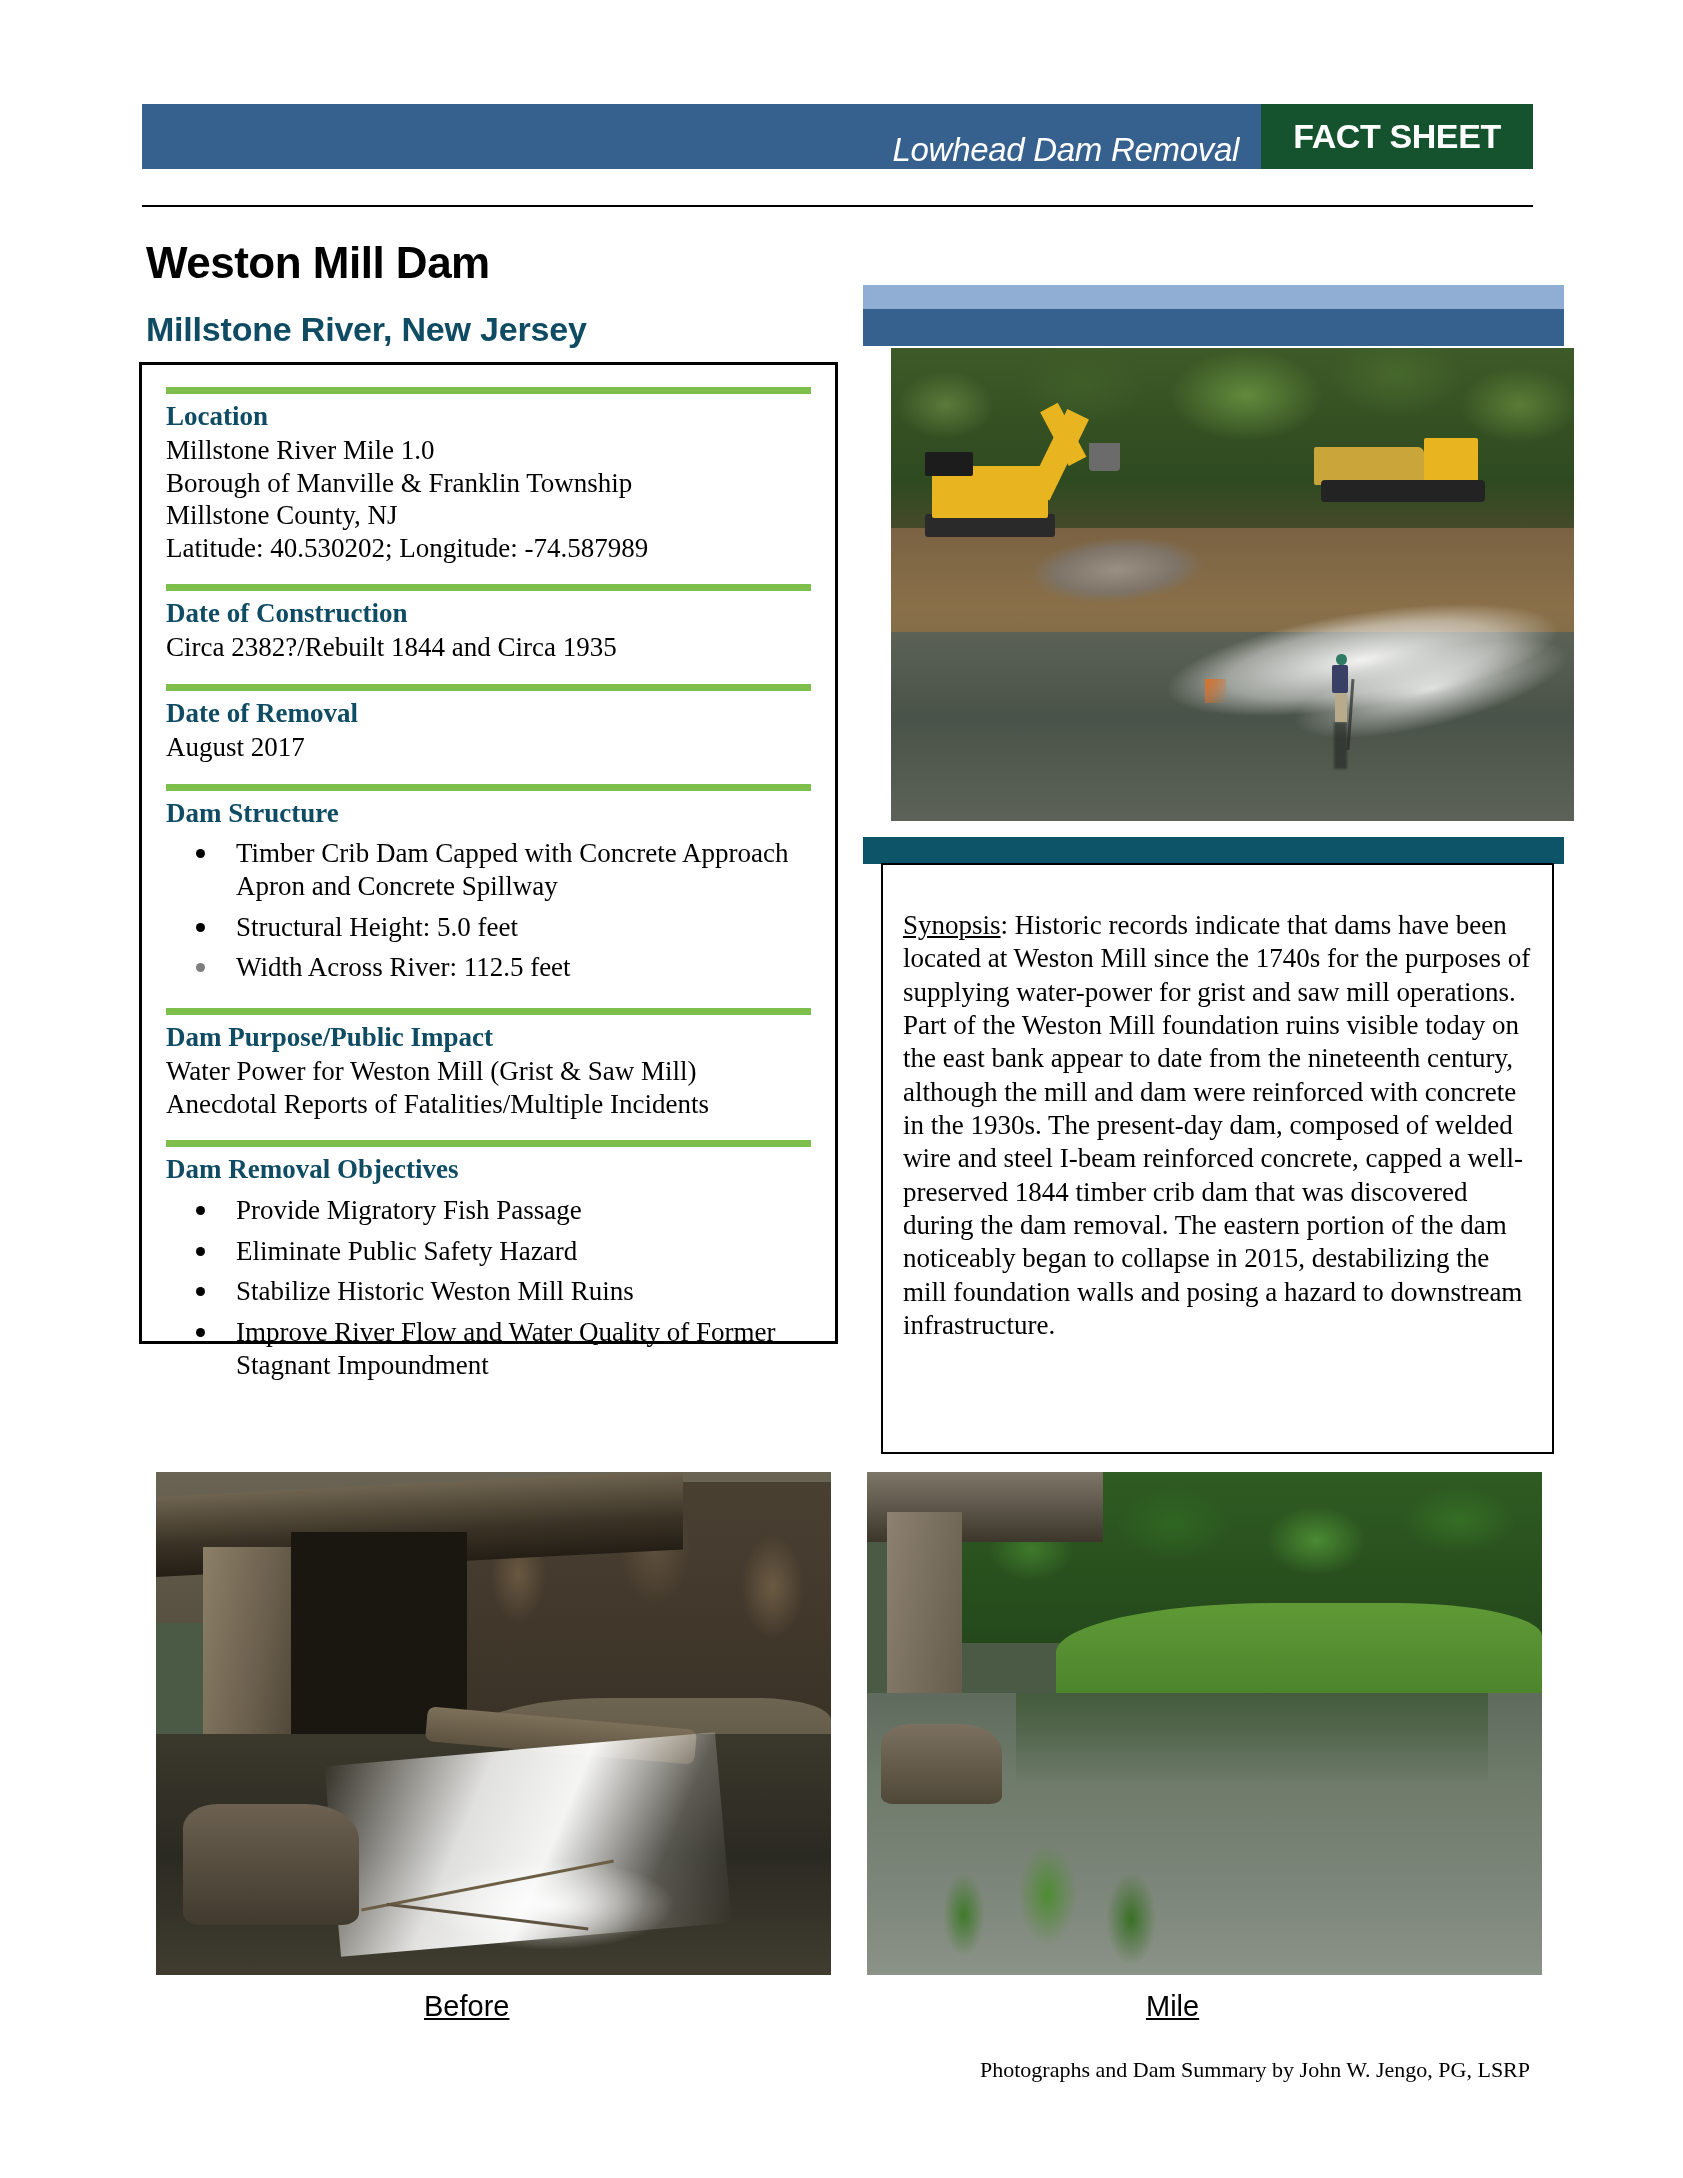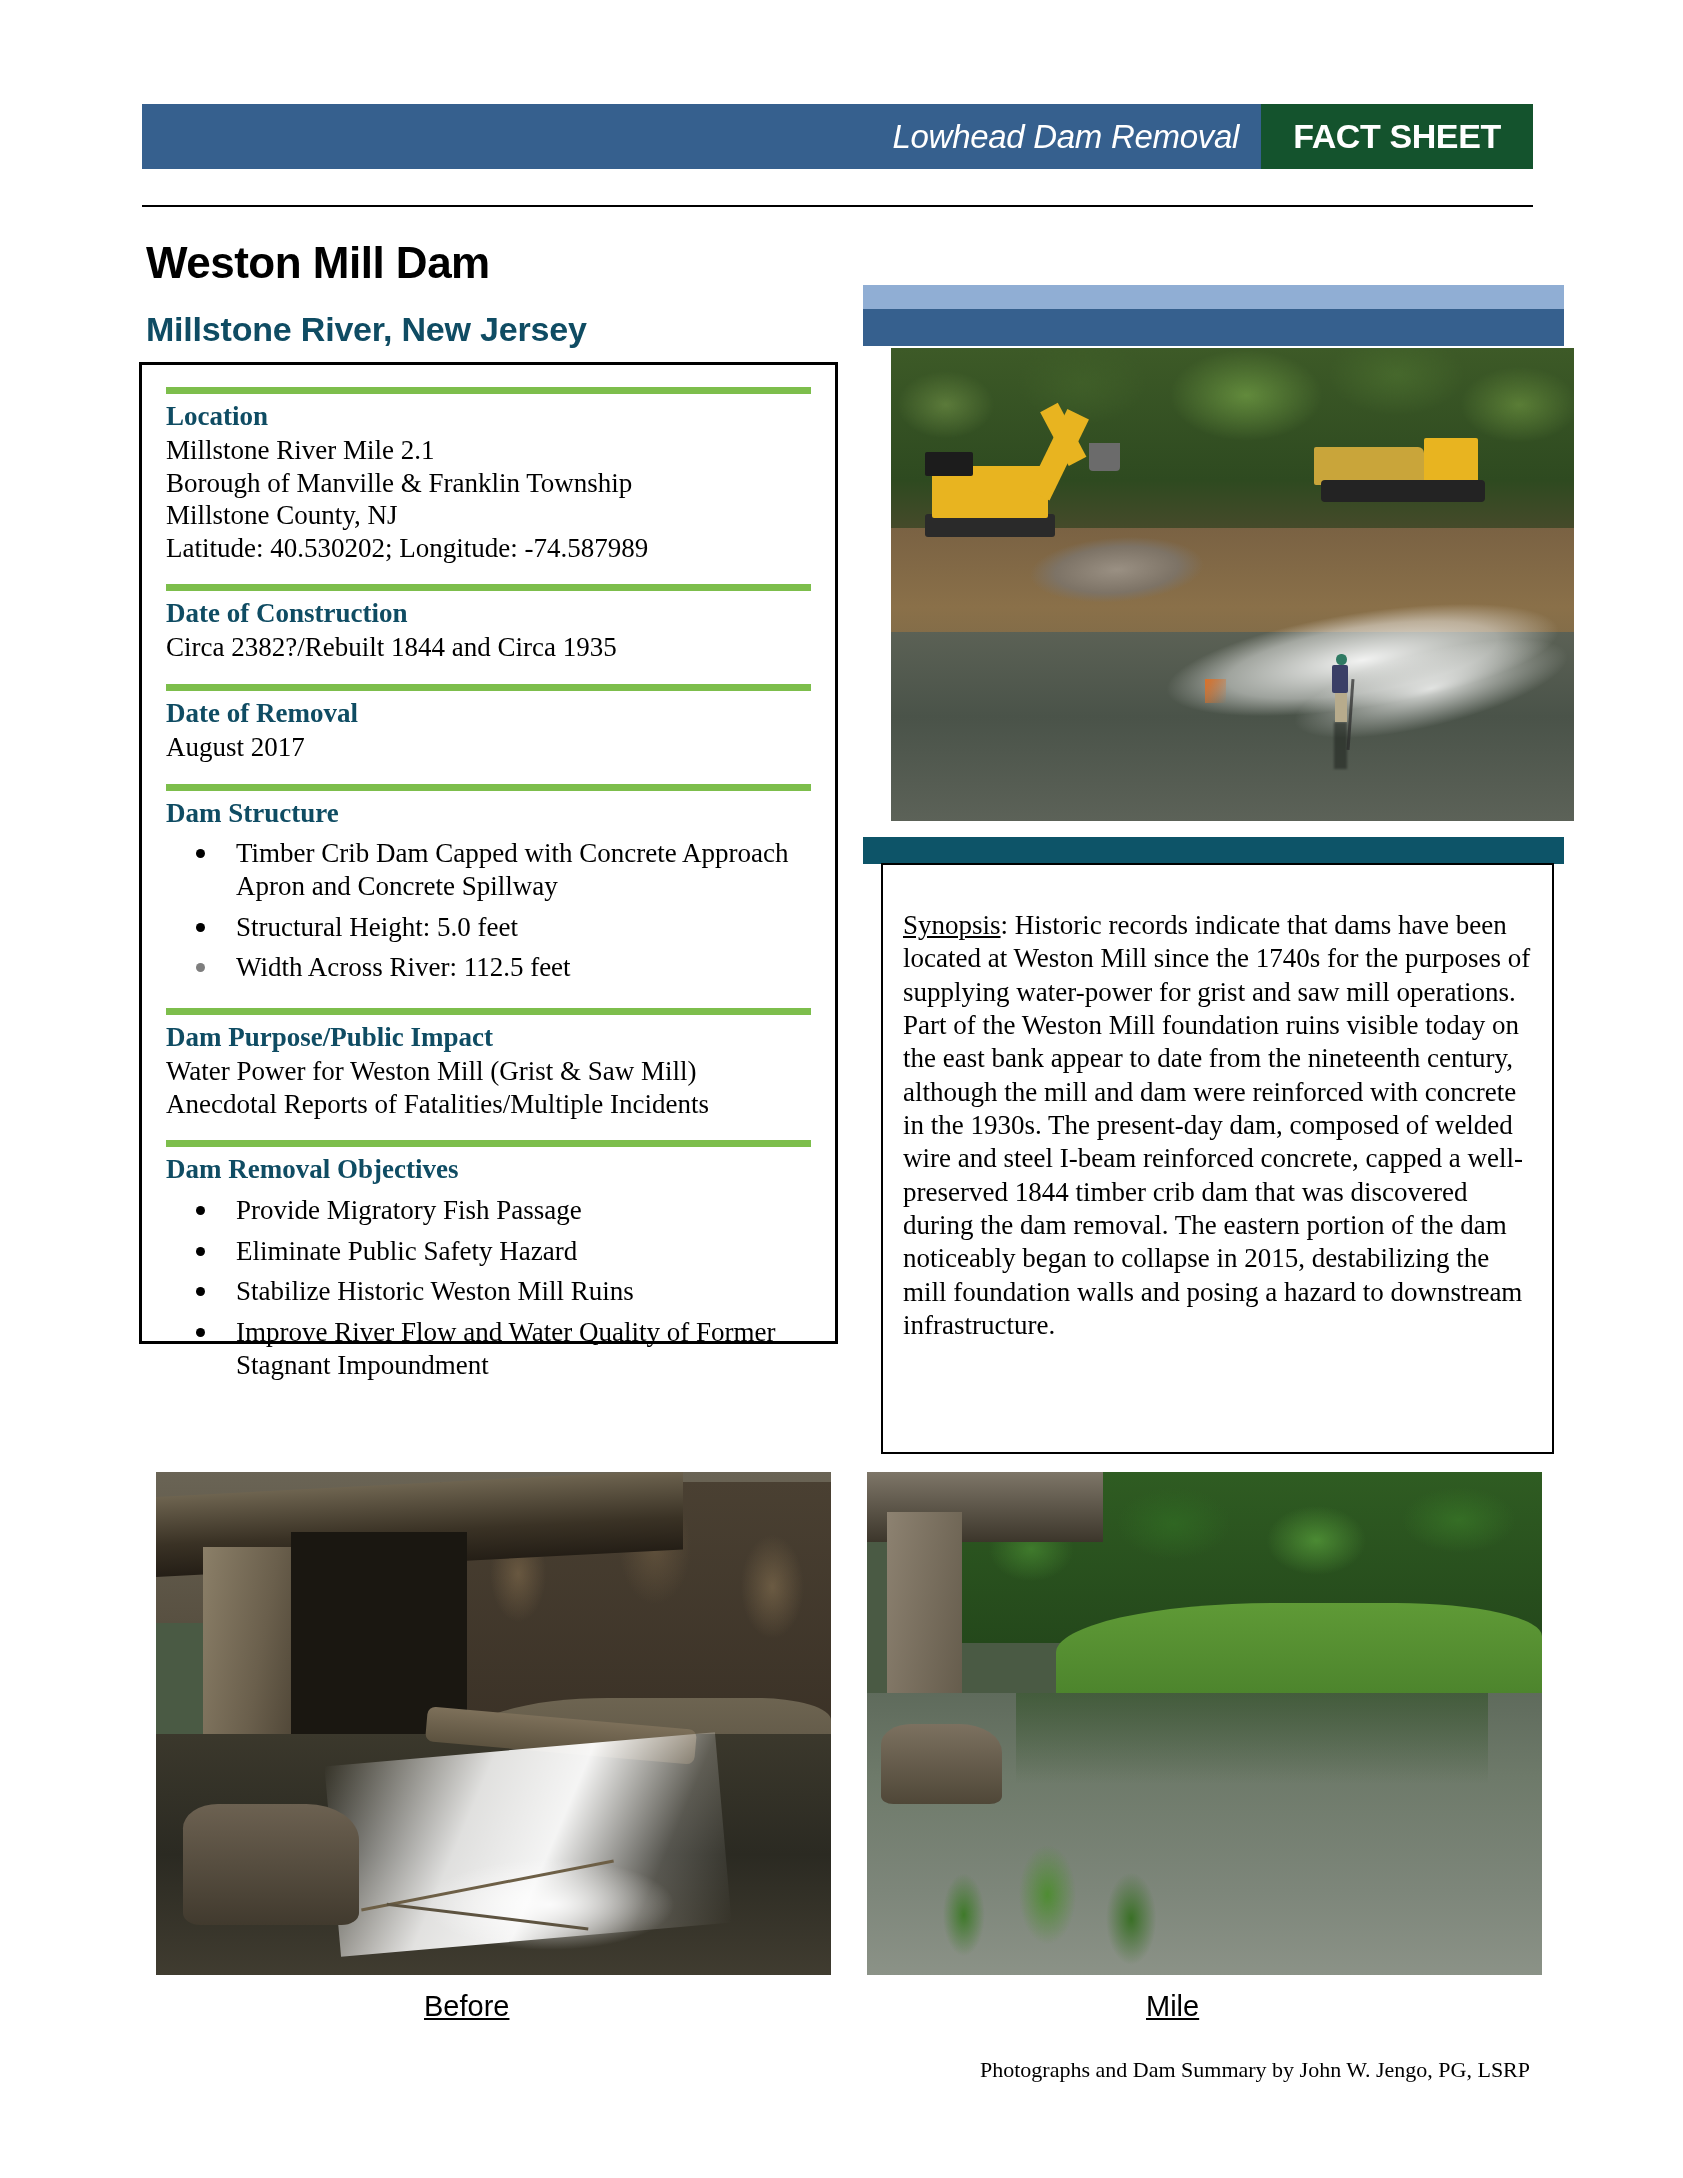--- a/index.html
+++ b/index.html
@@ -25,21 +25,21 @@
     top: 104px;
     width: 1391px;
     height: 65px;
     display: flex;
     align-items: stretch;
   }
   .header-blue {
     flex: 1 1 auto;
     background: #36608E;
     display: flex;
-    align-items: center;
+    align-items: flex-end;
     justify-content: flex-end;
   }
   .header-blue-label {
     color: #ffffff;
     font-family: "Liberation Sans", sans-serif;
     font-style: italic;
     font-size: 33px;
     font-weight: 400;
     letter-spacing: -0.3px;
     padding-right: 22px;
@@ -459,21 +459,21 @@
   <div class="header-rule"></div>
 
   <div class="doc-title">Weston Mill Dam</div>
   <div class="doc-subtitle">Millstone River, New Jersey</div>
 
   <div class="info-box">
 
     <div class="section">
       <div class="green-rule"></div>
       <div class="sec-heading">Location</div>
-      <div class="sec-line">Millstone River Mile 2.1</div>
+      <div class="sec-line">Millstone River Mile 1.0</div>
       <div class="sec-line">Borough of Manville &amp; Franklin Township</div>
       <div class="sec-line">Millstone County, NJ</div>
       <div class="sec-line">Latitude: 40.530202; Longitude: -74.587989</div>
     </div>
     <div class="sec-gap"></div>
 
     <div class="section">
       <div class="green-rule"></div>
       <div class="sec-heading">Date of Construction</div>
       <div class="sec-line">Circa 2382?/Rebuilt 1844 and Circa 1935</div>

